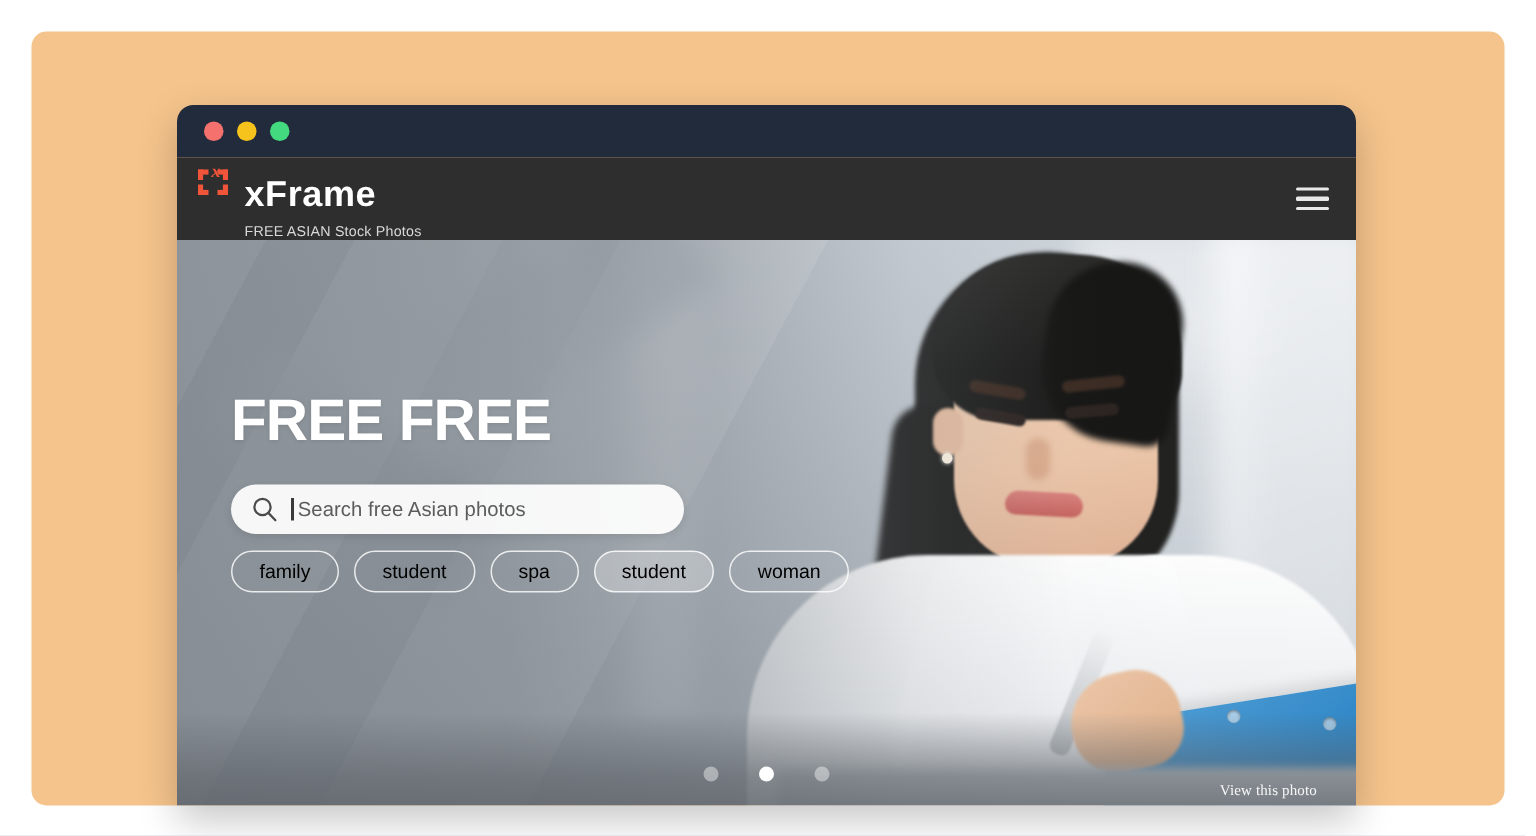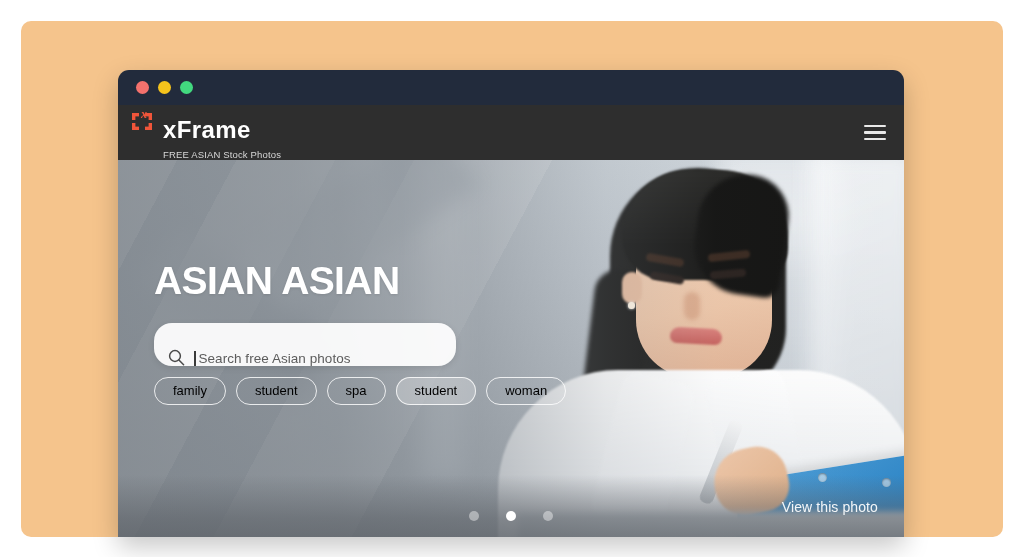--- a/index.html
+++ b/index.html
@@ -253,25 +253,25 @@
     font-size: 39px;
     font-weight: bold;
     letter-spacing: -0.6px;
     line-height: 1.18;
     text-shadow: 0 1px 3px rgba(0,0,0,.10);
   }
 
   .search-bar {
     margin-top: 21px;
     width: 302px;
-    height: 43px;
+    height: 33px;
     background: rgba(255,255,255,.93);
     border-radius: 18px;
     display: flex;
-    align-items: flex-end;
+    align-items: center;
     padding: 0 14px;
     gap: 9px;
     box-shadow: 0 2px 6px rgba(0,0,0,.10);
   }
   .search-bar svg { display: block; flex: 0 0 auto; }
   .search-caret {
     width: 1.5px; height: 15px; background: #3a3a3a; margin-right: -6px;
   }
   .search-placeholder {
     color: #5c5c5c;
@@ -328,25 +328,26 @@
     width: 10px; height: 10px; border-radius: 50%;
     background: rgba(255,255,255,.42);
     cursor: pointer;
   }
   .cdot.active { background: #ffffff; }
 
   
   .view-photo {
     position: absolute;
     right: 26px;
-    bottom: 22px;
+    bottom: 4px;
     color: rgba(255,255,255,.93);
-    font-size: 14px;
+    font-size: 10px;
     letter-spacing: 0.1px;
     cursor: pointer;
+    font-family: Liberation Serif, serif;
   }
 </style>
 </head>
 <body>
 
 <div id="stage">
 
   <div class="peach-panel"></div>
 
   <div class="browser-window">
@@ -421,21 +422,21 @@
           <div class="clip-hole h2"></div>
           <div class="s-hand"></div>
           <div class="desk"></div>
         </div>
       </div>
 
       <div class="hero-overlay"></div>
       <div class="hero-bottom-fade"></div>
 
       <div class="hero-content">
-        <div class="hero-title-1">ASIAN ASIAN</div>
+        <div class="hero-title-1">FREE FREE</div>
 
         <div class="search-bar">
           <span>
             <svg width="17" height="17" viewBox="0 0 17 17" aria-hidden="true">
               <circle cx="7" cy="7" r="5.4" fill="none" stroke="#4a4a4a" stroke-width="1.5"></circle>
               <line x1="10.9" y1="10.9" x2="15.6" y2="15.8" stroke="#4a4a4a" stroke-width="1.5" stroke-linecap="round"></line>
             </svg>
           </span>
           <span class="search-caret"></span>
           <span class="search-placeholder">Search free Asian photos</span>

